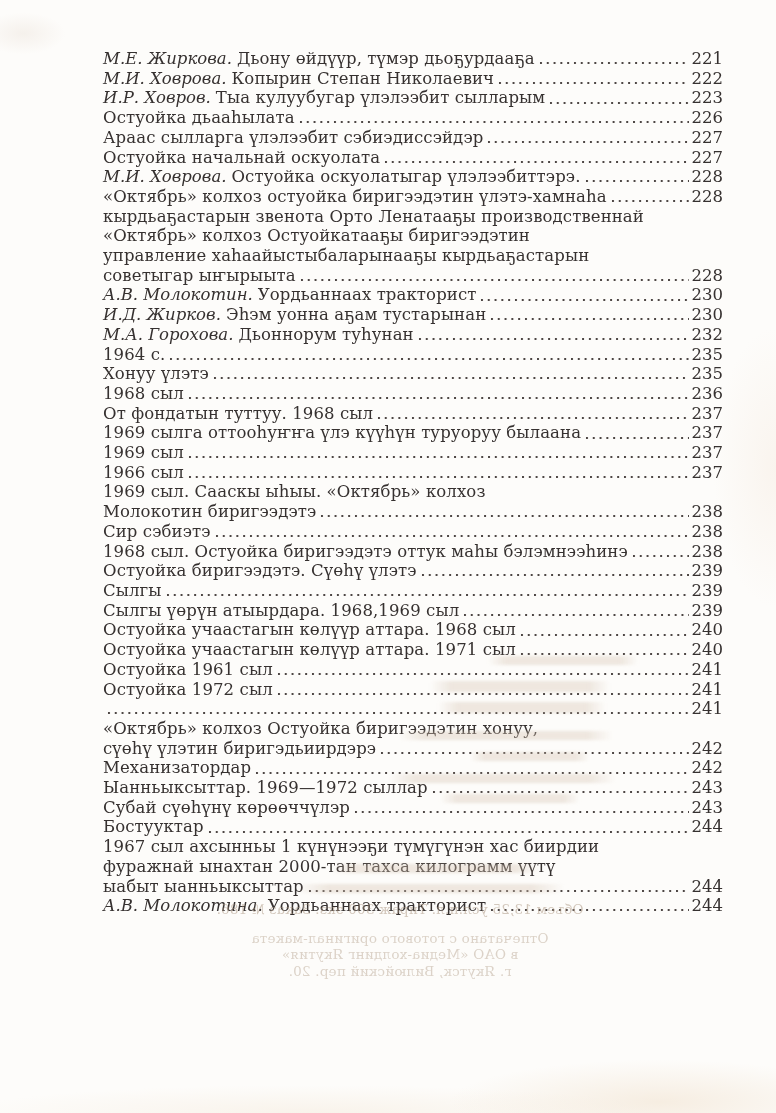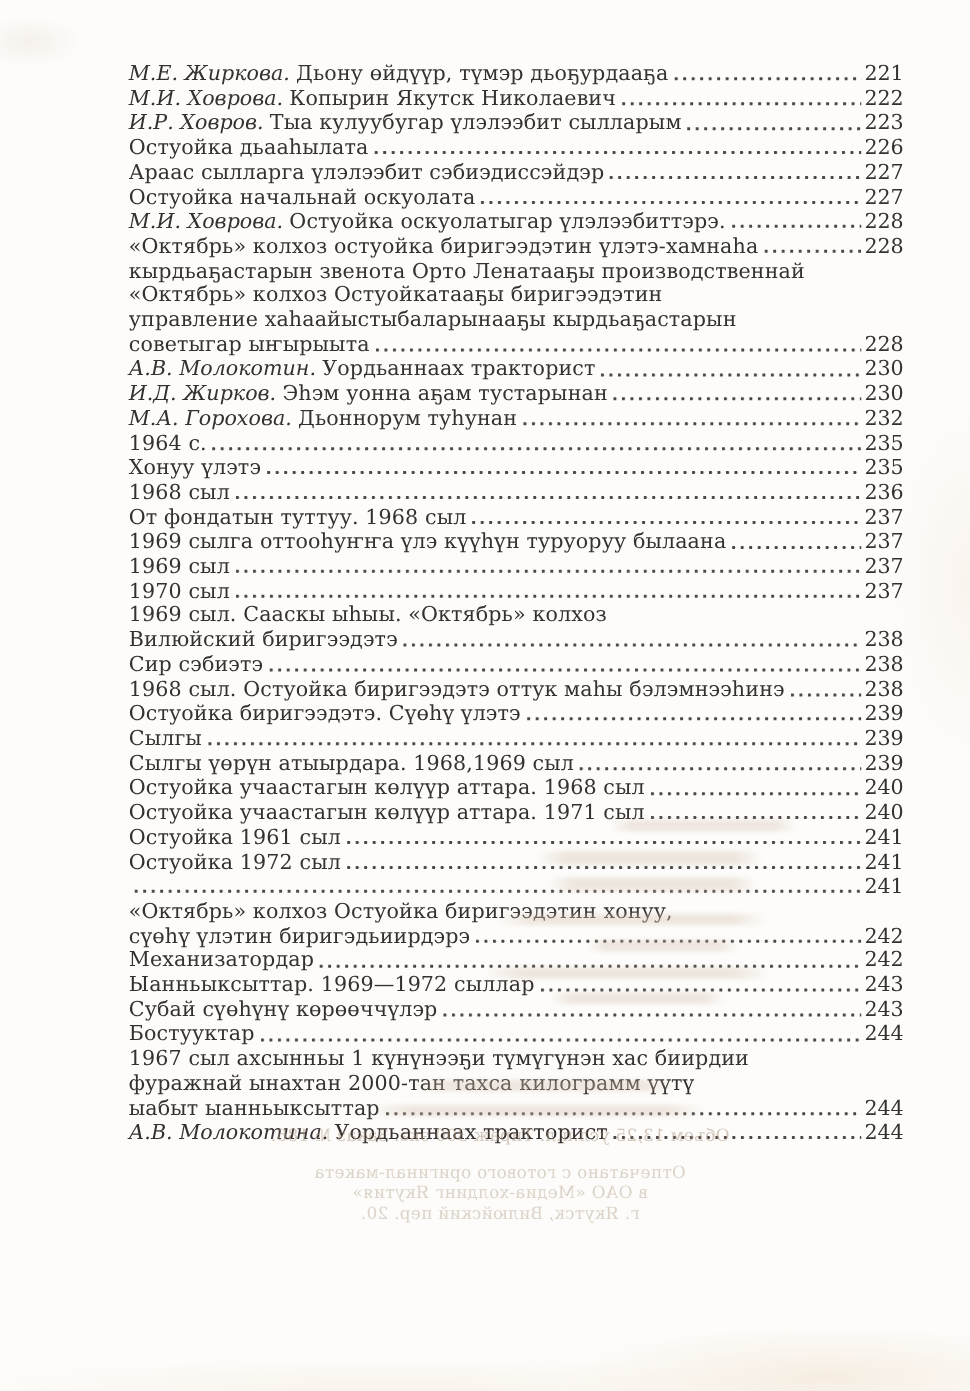--- a/index.html
+++ b/index.html
@@ -84,21 +84,21 @@
 
   <div id="toc">
       <div class="toc-row">
         <span class="author">М.Е. Жиркова.</span>
         <span class="t">Дьону өйдүүр, түмэр дьоҕурдааҕа</span>
         <span class="leader"></span>
         <span class="pg">221</span>
       </div>
       <div class="toc-row">
         <span class="author">М.И. Ховрова.</span>
-        <span class="t">Копырин Якутск Николаевич</span>
+        <span class="t">Копырин Степан Николаевич</span>
         <span class="leader"></span>
         <span class="pg">222</span>
       </div>
       <div class="toc-row">
         <span class="author">И.Р. Ховров.</span>
         <span class="t">Тыа кулуубугар үлэлээбит сылларым</span>
         <span class="leader"></span>
         <span class="pg">223</span>
       </div>
       <div class="toc-row">
@@ -183,29 +183,29 @@
         <span class="t">1969 сылга оттооһуҥҥа үлэ күүһүн туруоруу былаана</span>
         <span class="leader"></span>
         <span class="pg">237</span>
       </div>
       <div class="toc-row">
         <span class="t">1969 сыл</span>
         <span class="leader"></span>
         <span class="pg">237</span>
       </div>
       <div class="toc-row">
-        <span class="t">1970 сыл</span>
+        <span class="t">1966 сыл</span>
         <span class="leader"></span>
         <span class="pg">237</span>
       </div>
       <div class="toc-row">
         <span class="t">1969 сыл. Сааскы ыһыы. «Октябрь» колхоз</span>
       </div>
       <div class="toc-row">
-        <span class="t">Вилюйский биригээдэтэ</span>
+        <span class="t">Молокотин биригээдэтэ</span>
         <span class="leader"></span>
         <span class="pg">238</span>
       </div>
       <div class="toc-row">
         <span class="t">Сир сэбиэтэ</span>
         <span class="leader"></span>
         <span class="pg">238</span>
       </div>
       <div class="toc-row">
         <span class="t">1968 сыл. Остуойка биригээдэтэ оттук маһы бэлэмнээһинэ</span>

